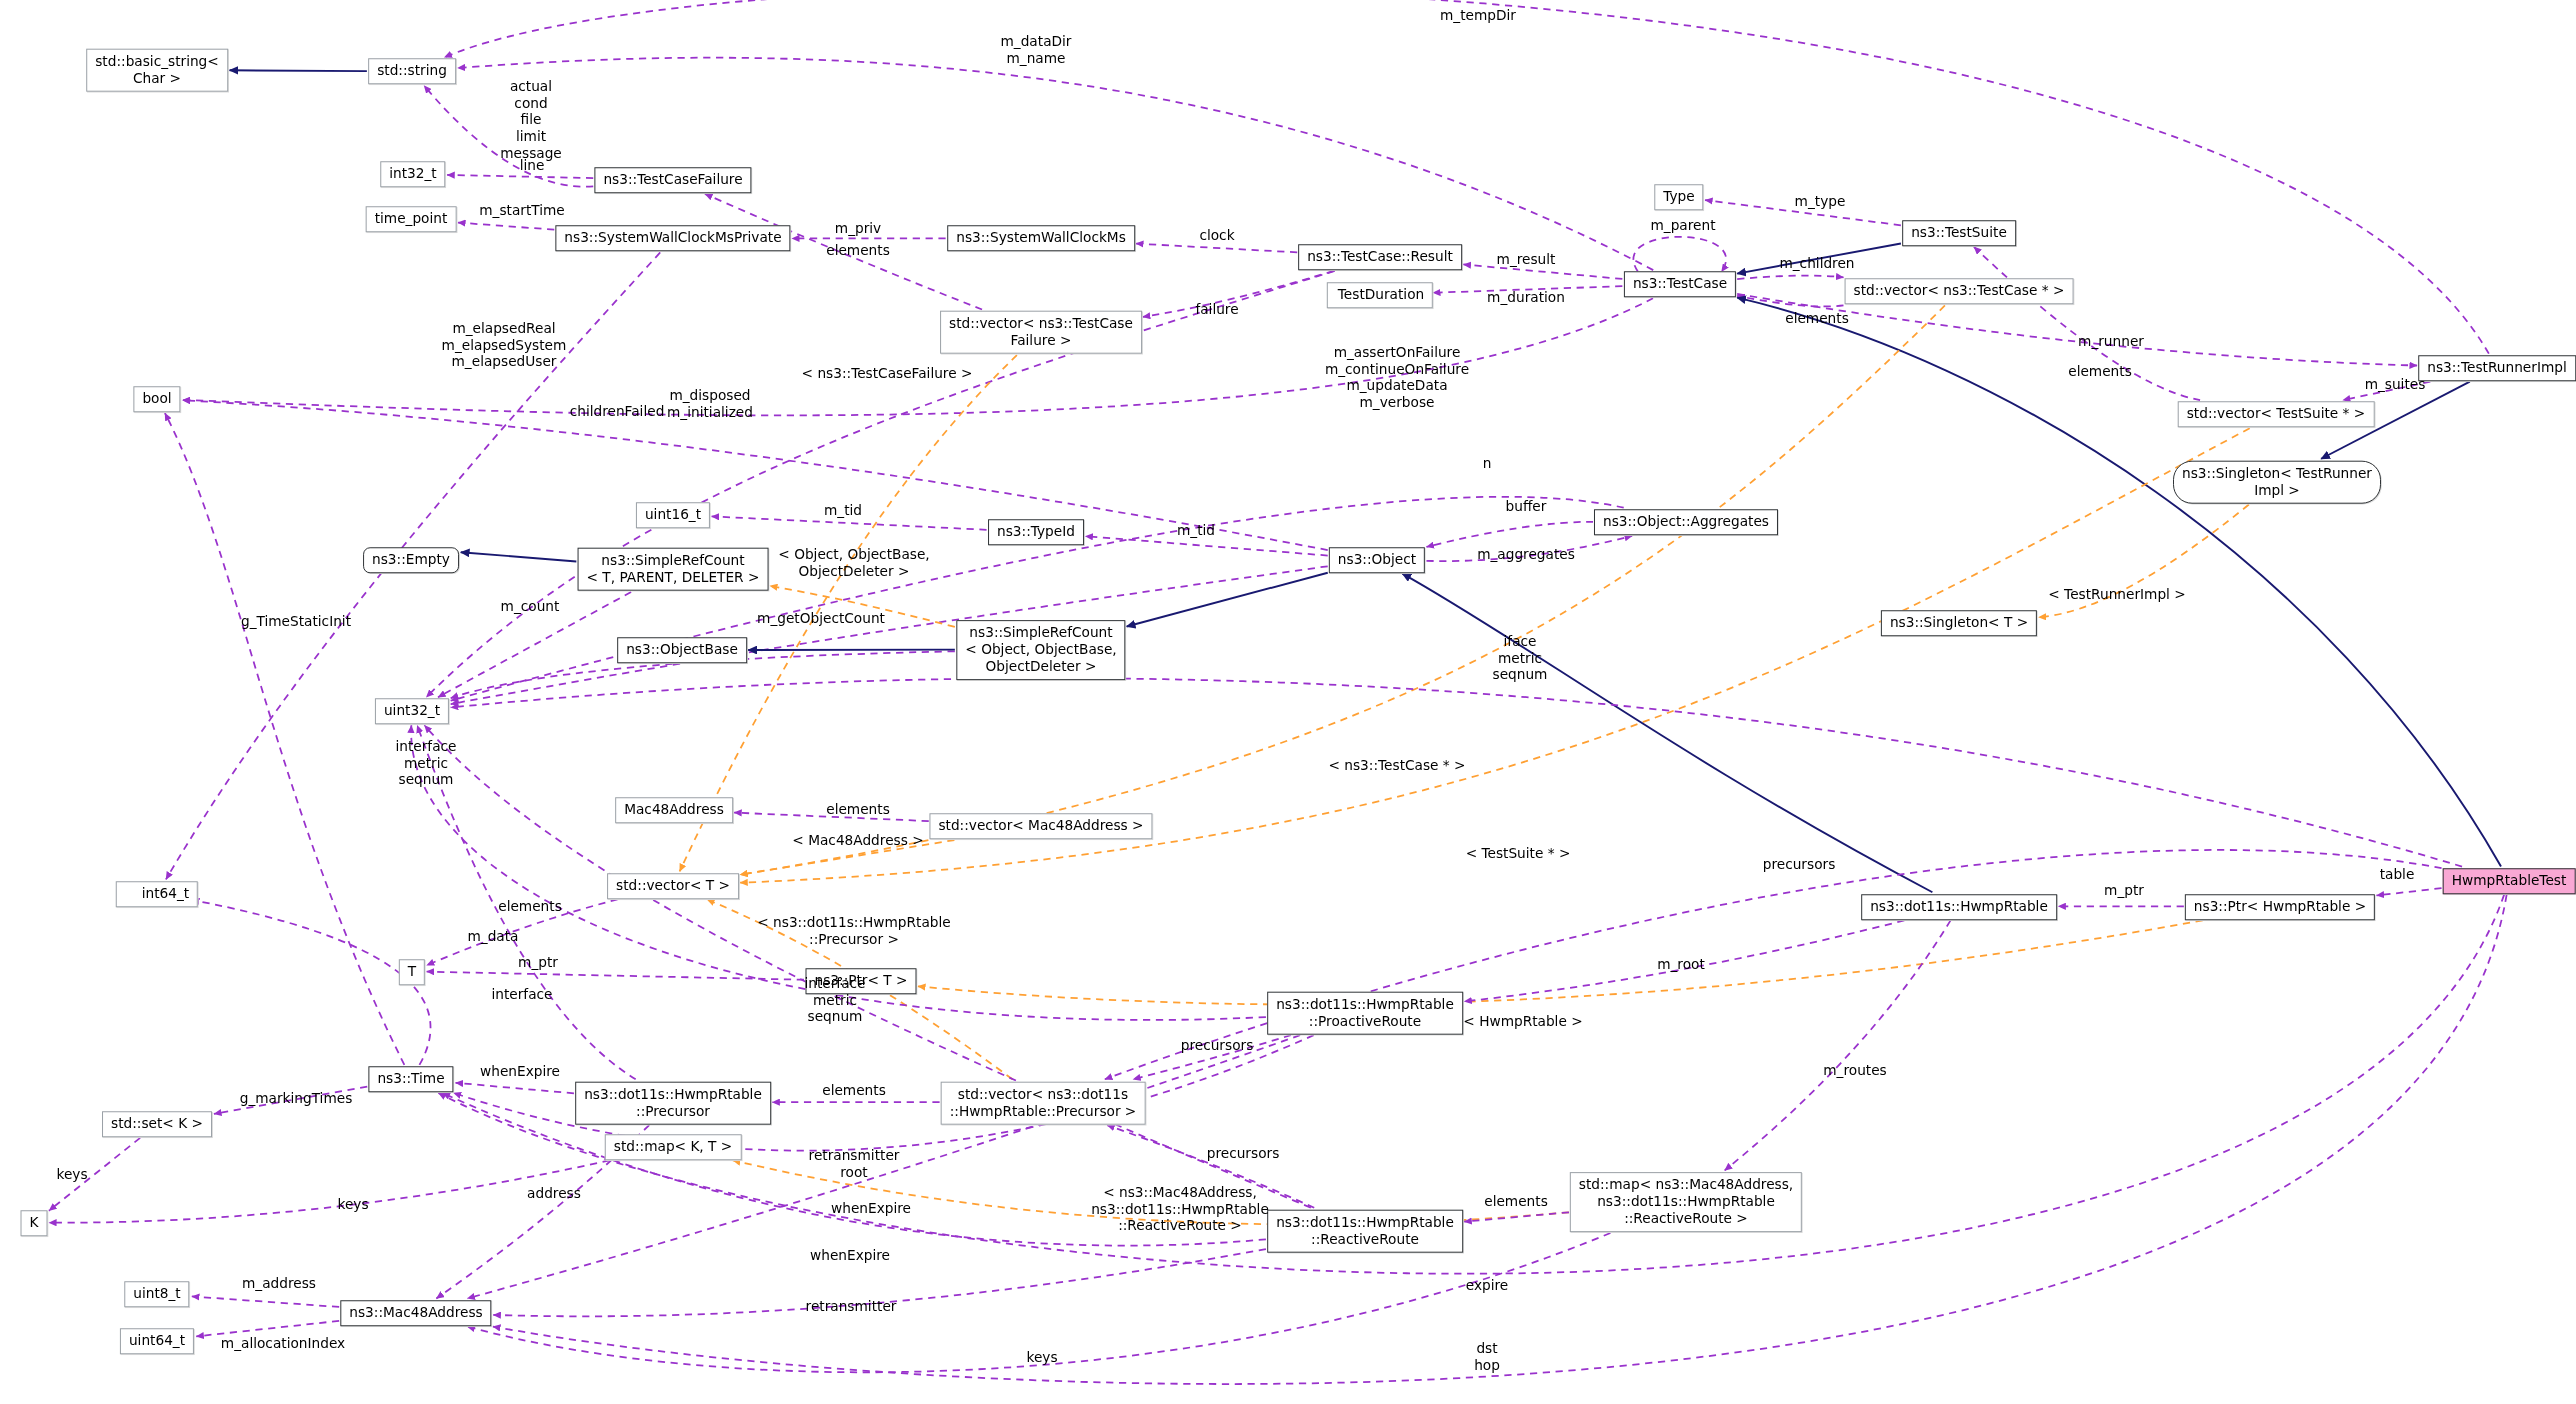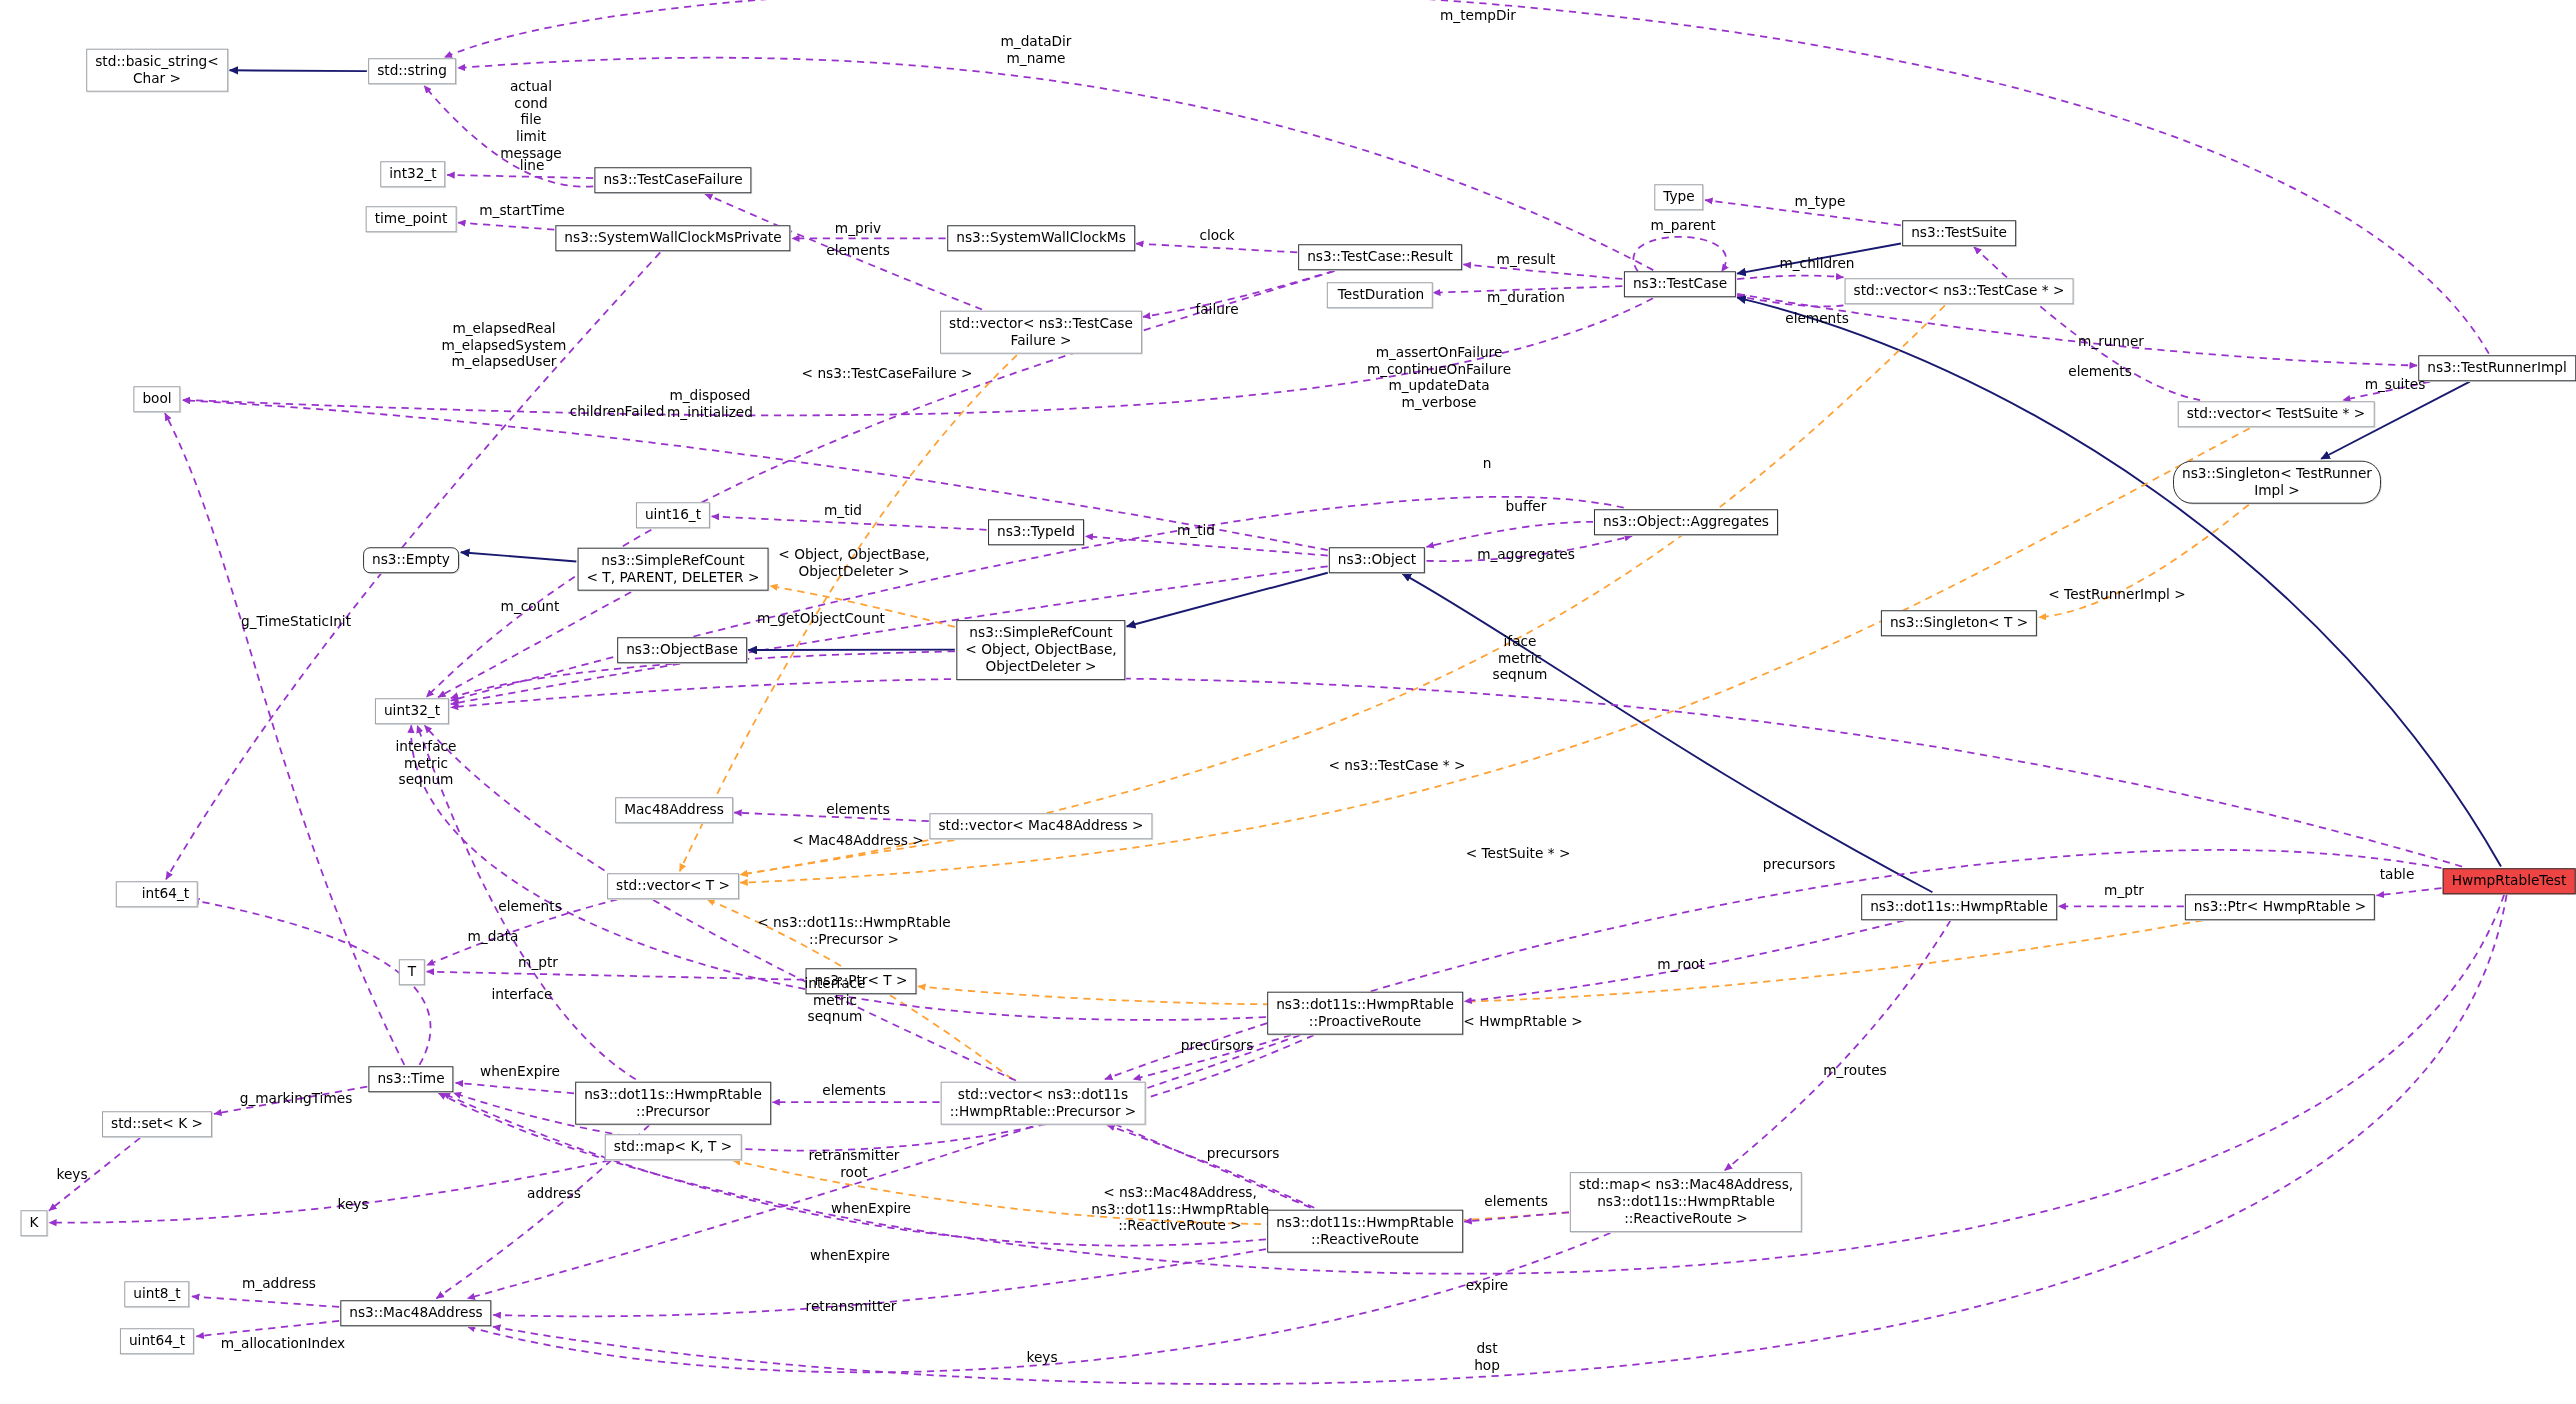--- a/index.html
+++ b/index.html
@@ -3,21 +3,21 @@
 <meta charset="utf-8">
 <style>
   html,body{margin:0;padding:0;background:#fff;}
   #diagram{position:relative;width:2576px;height:1404px;background:#fff;overflow:hidden;
            font-family:"DejaVu Sans",sans-serif;}
   #edge-layer{position:absolute;left:0;top:0;width:2576px;height:1404px;z-index:1;}
   .node{position:absolute;transform:translate(-50%,-50%);background:#fff;
         border:0.8px solid #9aa0a6;padding:3.2px 8px;font-size:13.7px;line-height:1.25;
         color:#000;text-align:center;white-space:pre;z-index:2;box-shadow:0.8px 0.8px 0 #d8d8d8;}
   .node.class{border:1.3px solid #2f3336;}
-  .node.focus{background:#ef4444;border:1.3px solid #2f3336;}
+  .node.focus{background:#f9a8d4;border:1.3px solid #2f3336;}
   .edge-label{position:absolute;transform:translate(-50%,-50%);font-size:13.7px;line-height:1.22;
         color:#000;text-align:center;white-space:pre;z-index:3;pointer-events:none;}
   .edge-m{stroke:#9932cc;stroke-width:2.2;fill:none;stroke-dasharray:9 7;}
   .edge-t{stroke:#ffa033;stroke-width:2.2;fill:none;stroke-dasharray:9 7;}
   .edge-i{stroke:#191970;stroke-width:2.4;fill:none;}
 </style>
 </head>
 <body>
 
 <div id="diagram">
@@ -188,21 +188,21 @@
     <div class="edge-label" style="left: 617px; top: 411px;">childrenFailed</div>
     <div class="edge-label" style="left: 1526px; top: 259px;">m_result</div>
     <div class="edge-label" style="left: 1526px; top: 297px;">m_duration</div>
     <div class="edge-label" style="left: 1683px; top: 225px;">m_parent</div>
     <div class="edge-label" style="left: 1817px; top: 263px;">m_children</div>
     <div class="edge-label" style="left: 1817px; top: 318px;">elements</div>
     <div class="edge-label" style="left: 1820px; top: 201px;">m_type</div>
     <div class="edge-label" style="left: 1036px; top: 50px;">m_dataDir
 m_name</div>
     <div class="edge-label" style="left: 1478px; top: 14.5px;">m_tempDir</div>
-    <div class="edge-label" style="left: 1397px; top: 377px; margin-left: 42px;">m_assertOnFailure
+    <div class="edge-label" style="left: 1397px; top: 377px;">m_assertOnFailure
 m_continueOnFailure
 m_updateData
 m_verbose</div>
     <div class="edge-label" style="left: 2111px; top: 341px;">m_runner</div>
     <div class="edge-label" style="left: 2395px; top: 384px;">m_suites</div>
     <div class="edge-label" style="left: 2100px; top: 371px;">elements</div>
     <div class="edge-label" style="left: 2117px; top: 594px;">&lt; TestRunnerImpl &gt;</div>
     <div class="edge-label" style="left: 504px; top: 345px;">m_elapsedReal
 m_elapsedSystem
 m_elapsedUser</div>

